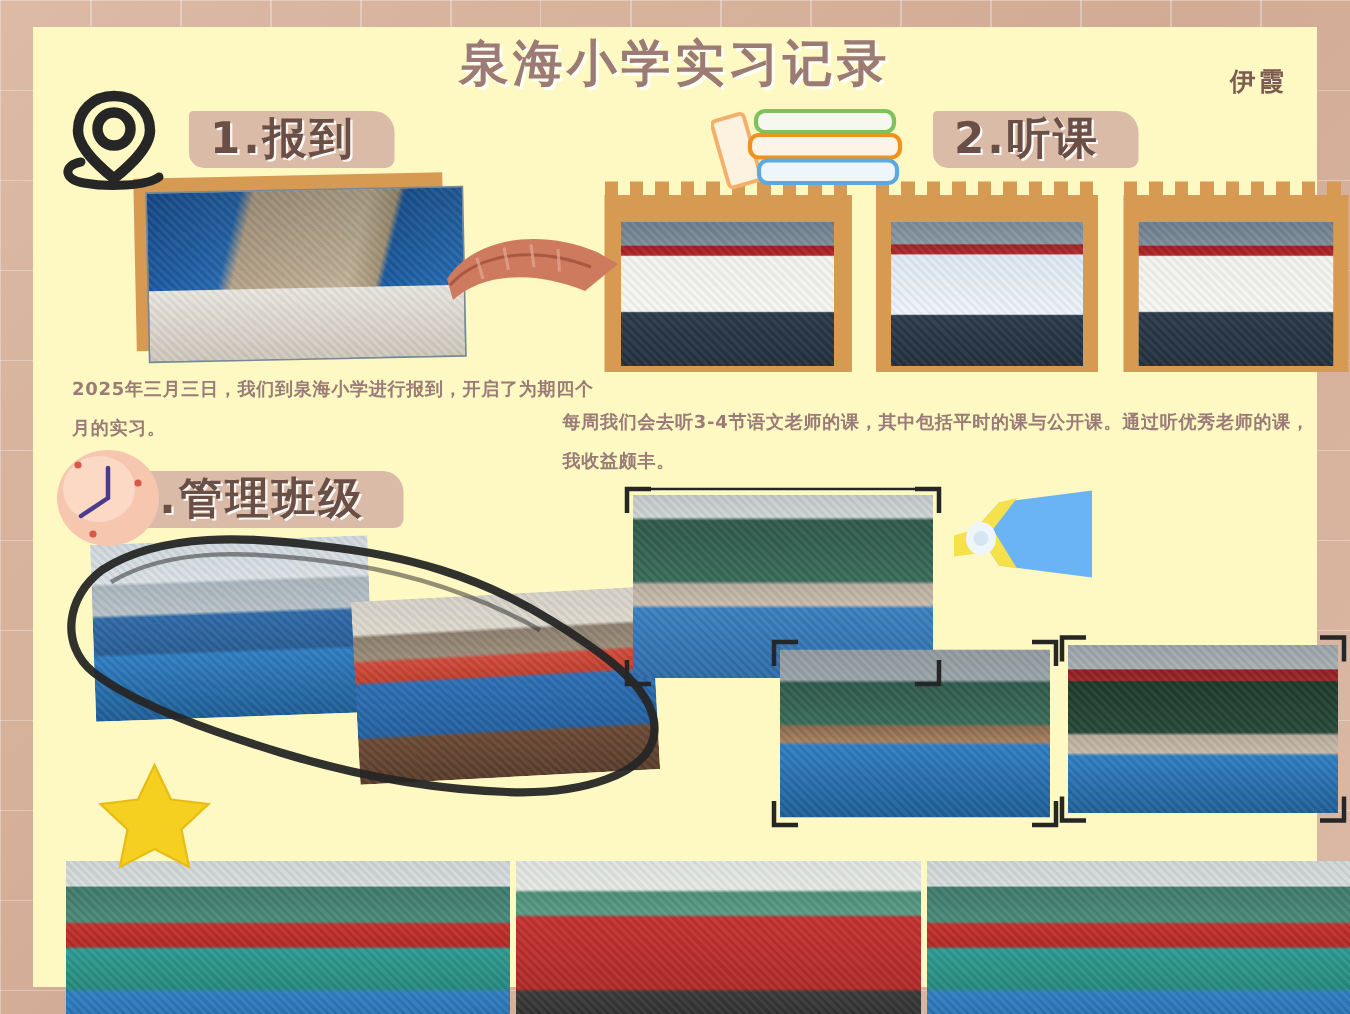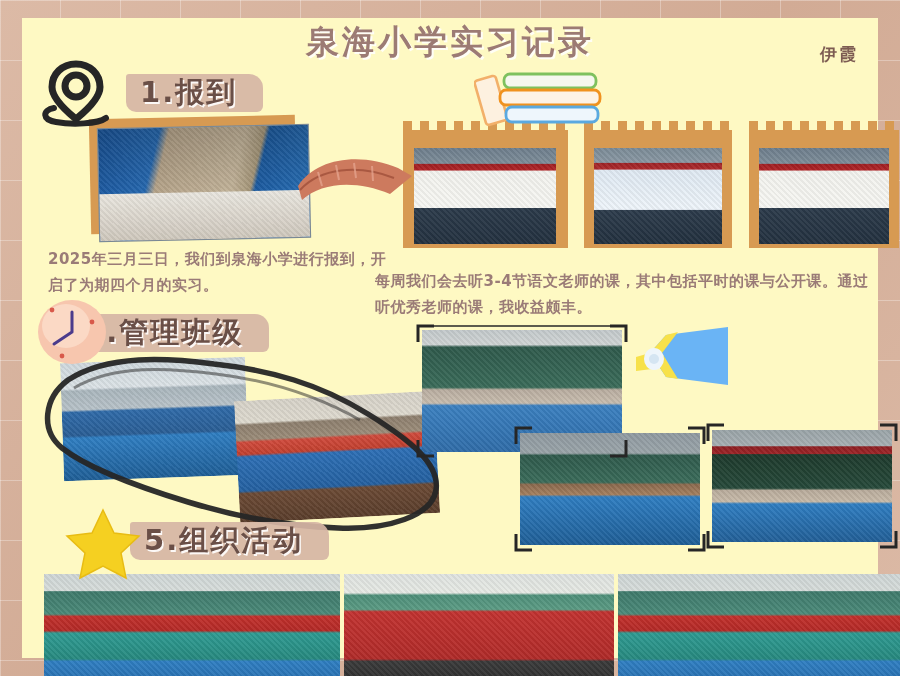--- a/index.html
+++ b/index.html
@@ -75,21 +75,21 @@
   }
   .heading.h1 { left: 72px; top: 52px; margin-left: 32px; }
   .heading.h2 { left: 600px; top: 52px; }
   .heading.h3 { left: 712px; top: 325px; }
   .heading.h4 { left: 48px; top: 292px; }
   .heading.h5 { left: 108px; top: 500px; }
 
   
   .para {
     position: absolute;
-    font-size: 15px;
+    font-size: 12px;
     line-height: 26px;
     font-weight: bold;
     color: #9a7b77;
     letter-spacing: 0.5px;
     z-index: 5;
   }
   .para.p1 { left: 26px; top: 228px; width: 350px; }
   .para.p2 { left: 353px; top: 250px; width: 500px; }
   .para.p3 { left: 345px; top: 528px; width: 520px; }
 
@@ -304,20 +304,21 @@
       <svg width="130" height="62" viewBox="0 0 130 62">
         <g transform="rotate(-16 22 32)">
           <rect x="6" y="8" width="22" height="46" rx="3" fill="#fdf1e0" stroke="#f2b06a" stroke-width="2.6"></rect>
         </g>
         <rect x="30" y="6" width="92" height="14" rx="6" fill="#f6f7ef" stroke="#7fc15e" stroke-width="2.8"></rect>
         <rect x="26" y="22" width="100" height="15" rx="6" fill="#fdf3e6" stroke="#f0921f" stroke-width="2.8"></rect>
         <rect x="32" y="39" width="92" height="15" rx="6" fill="#eef6fc" stroke="#5aa9e0" stroke-width="2.8"></rect>
       </svg>
     </div>
 
+    <div class="heading h2">2.听课</div>
 
     <div class="castle ph2a-f"></div>
     <div class="photo ph2a">
       <div class="auditorium"></div>
         <div class="noise"></div>
     </div>
 
     <div class="castle ph2b-f"></div>
     <div class="photo ph2b">
       <div class="auditorium-b"></div>
@@ -414,21 +415,20 @@
       </svg>
     </div>
 
 
     <div class="icon icon-star">
       <svg width="78" height="74" viewBox="0 0 78 74">
         <path d="M39 4 L50 27 L75 30 L57 47 L62 72 L39 60 L16 72 L21 47 L3 30 L28 27 Z" fill="#f5d021" stroke="#e8bc13" stroke-width="1.5"></path>
       </svg>
     </div>
 
-    <div class="heading h5">5.组织活动</div>
 
     <div class="photo phB phB1">
       <div class="lab-room"></div>
         <div class="noise"></div>
     </div>
     <div class="photo phB phB2">
       <div class="lab-crowd"></div>
         <div class="noise"></div>
     </div>
     <div class="photo phB phB3">

